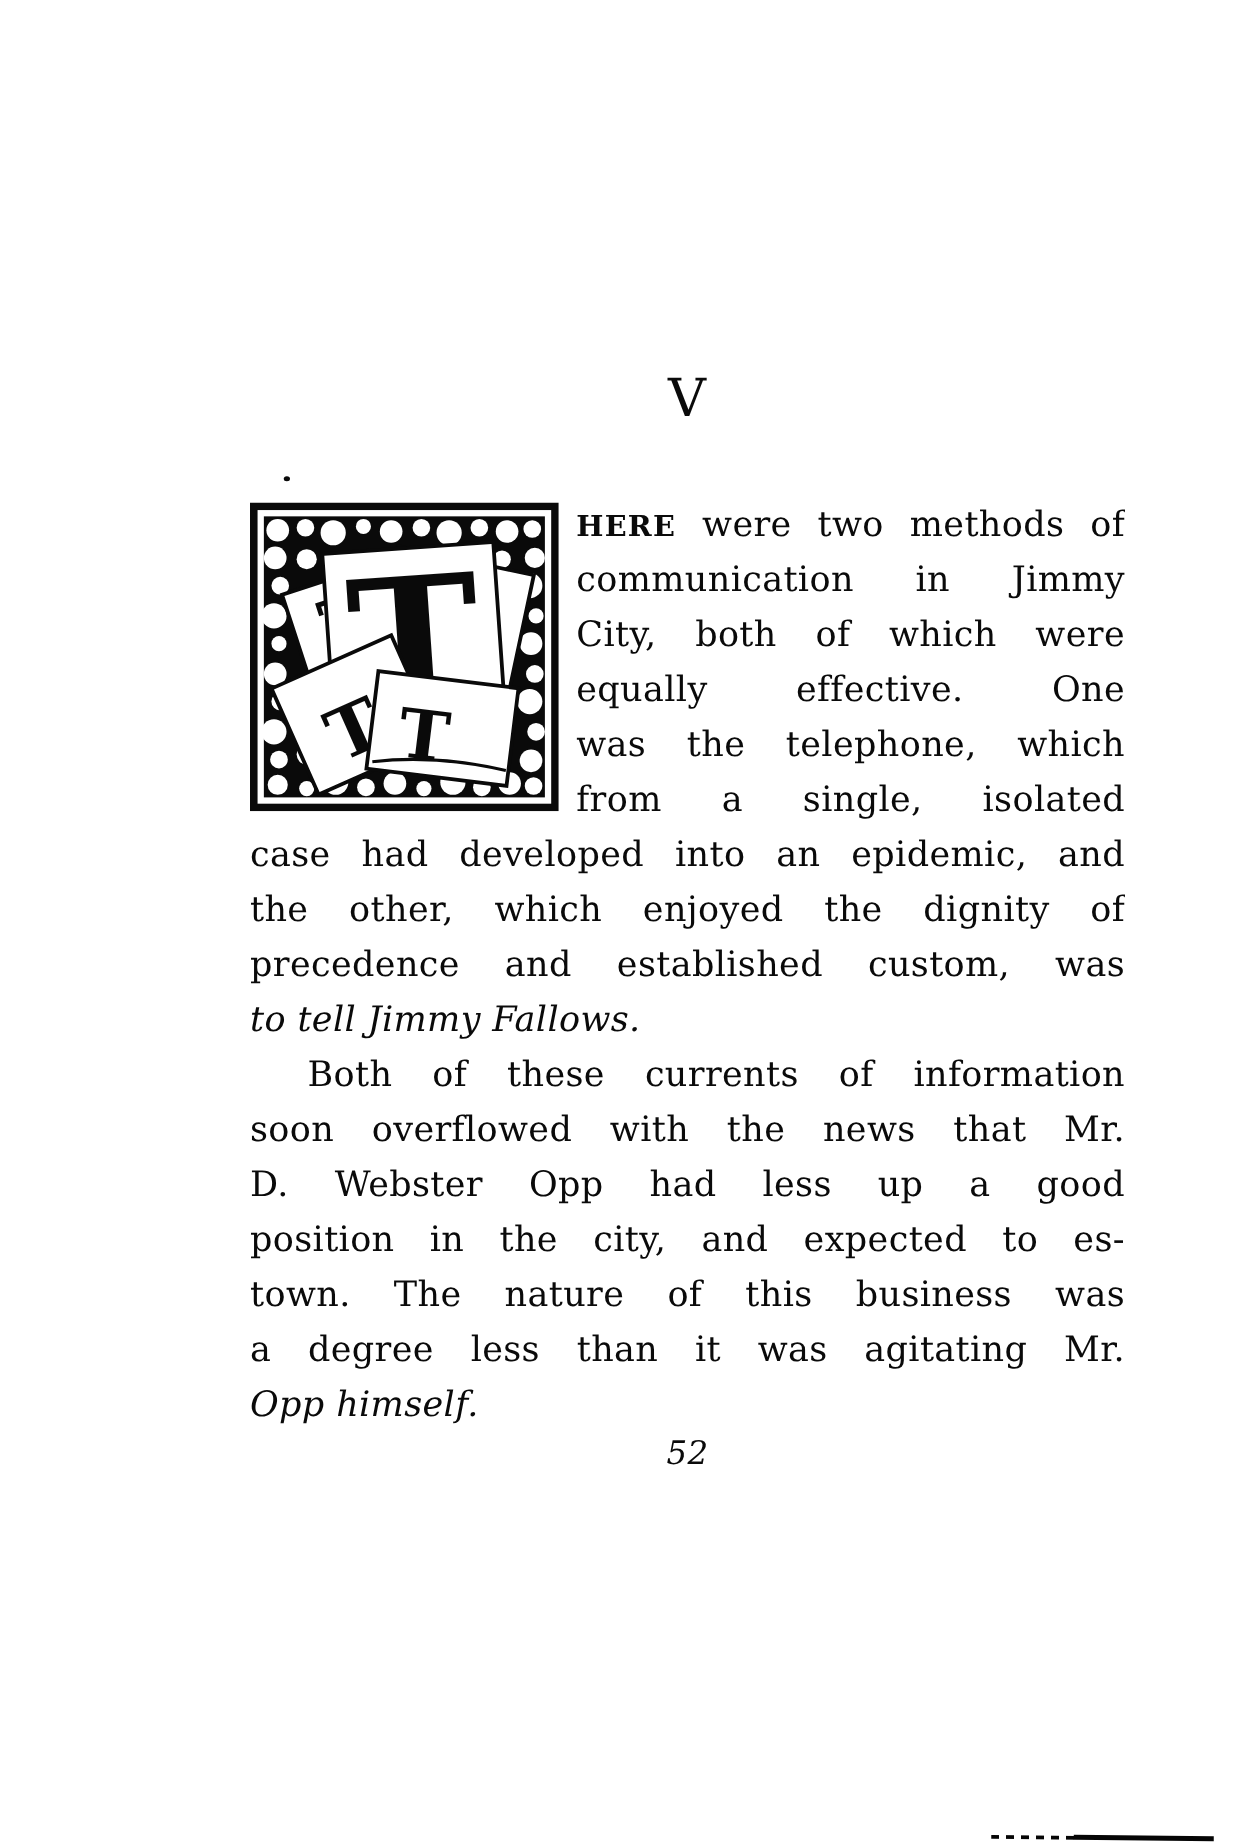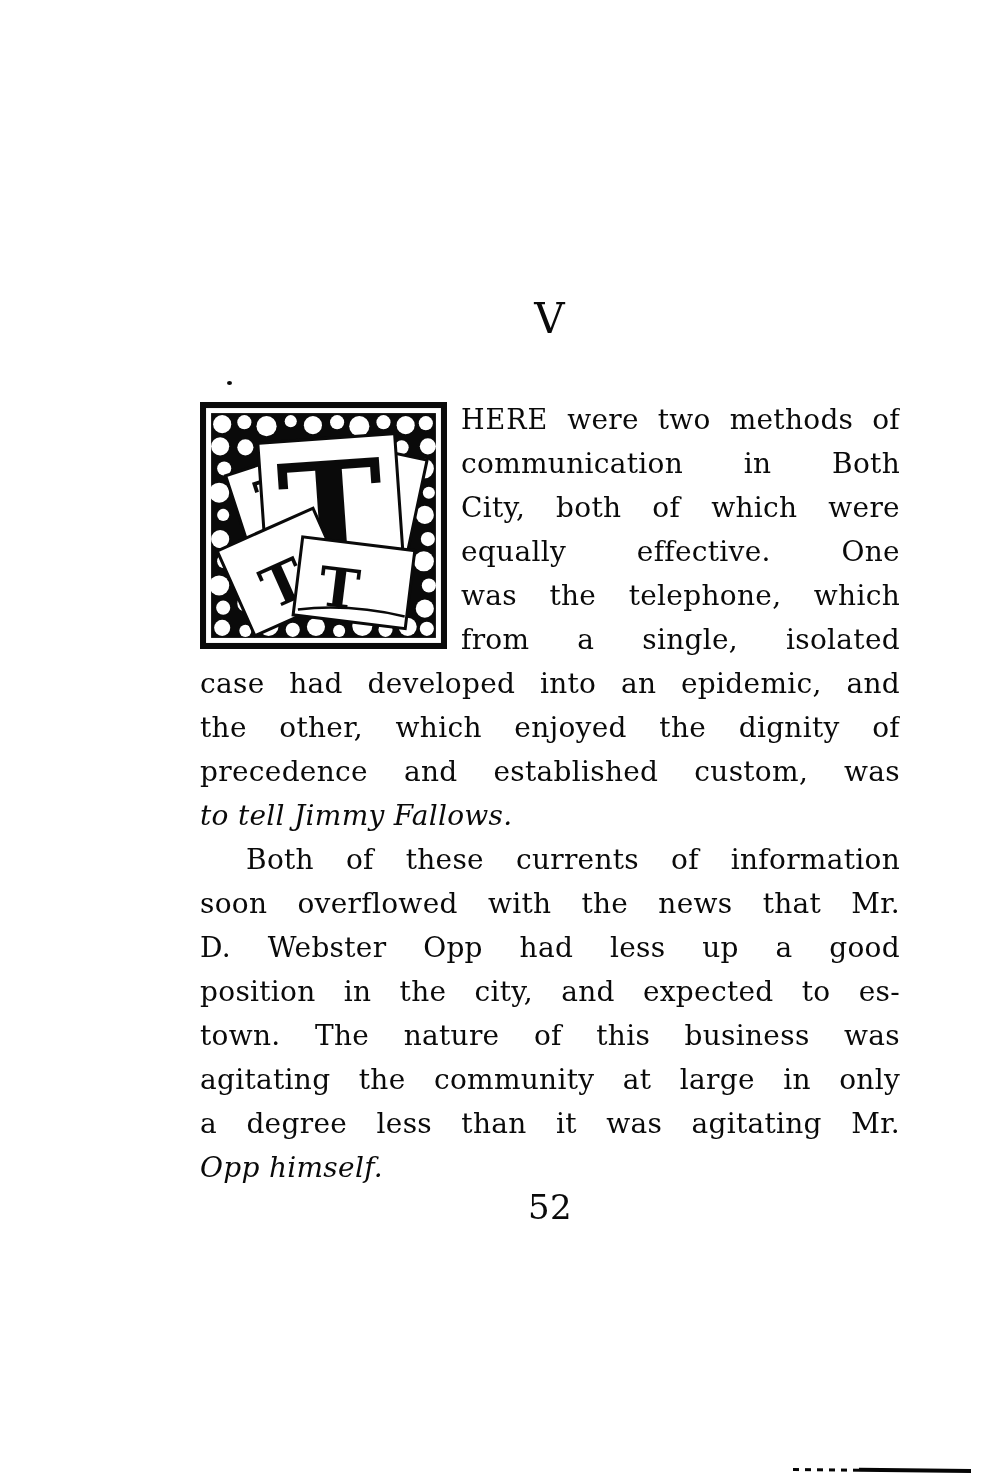--- a/index.html
+++ b/index.html
@@ -51,29 +51,31 @@
   }
   .line.last {
     text-align: center;
     text-align-last: left;
     font-style: italic;
   }
   .line.indent {
     text-indent: 46px;
   }
   .lead-caps {
-    font-size: 27px;
+    font-size: 23px;
     letter-spacing: 1px;
+    font-weight: bold;
   }
   .page-number {
     text-align: left;
-    font-size: 34px;
+    font-size: 26px;
     line-height: 30px;
     margin-top: 2px;
     text-align-last: center;
+    font-style: italic;
   }
   .ink-speck {
     position: absolute;
     left: 227px;
     top: 381px;
     width: 5px;
     height: 4px;
     background: #0a0a0a;
     border-radius: 50%;
   }
@@ -183,38 +185,37 @@
             <rect x="96" y="140" width="112" height="78" fill="#ffffff" stroke="#0a0a0a" stroke-width="3"></rect>
             <text x="118" y="205" font-size="54">T</text>
             <path d="M100 212 Q150 200 206 206" stroke="#0a0a0a" stroke-width="2.5" fill="none"></path>
           </g>
         </g>
       </svg>
     </div>
 
     <div>
       <div class="line"><span class="lead-caps">HERE</span><span> were two methods of</span></div>
-      <div class="line">communication in Both</div>
+      <div class="line">communication in Jimmy</div>
       <div class="line">City, both of which were</div>
       <div class="line">equally effective. One</div>
       <div class="line">was the telephone, which</div>
       <div class="line">from a single, isolated</div>
       <div class="line">case had developed into an epidemic, and</div>
       <div class="line">the other, which enjoyed the dignity of</div>
       <div class="line">precedence and established custom, was</div>
       <div class="line last">to tell Jimmy Fallows.</div>
     </div>
 
     <div>
       <div class="line indent">Both of these currents of information</div>
       <div class="line">soon overflowed with the news that Mr.</div>
       <div class="line">D. Webster Opp had less up a good</div>
       <div class="line">position in the city, and expected to es-</div>
       <div class="line">town.  The nature of this business was</div>
-      <div class="line">agitating the community at large in only</div>
       <div class="line">a degree less than it was agitating Mr.</div>
       <div class="line last">Opp himself.</div>
     </div>
 
 
     <div class="page-number">52</div>
   </div>
 
   <div class="scan-artifact">
     <span class="dashes"></span>

